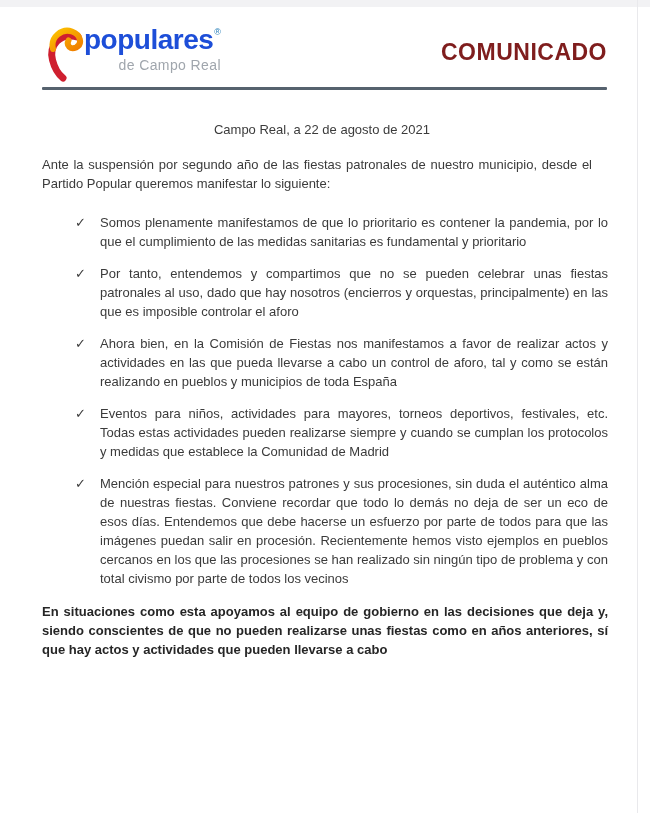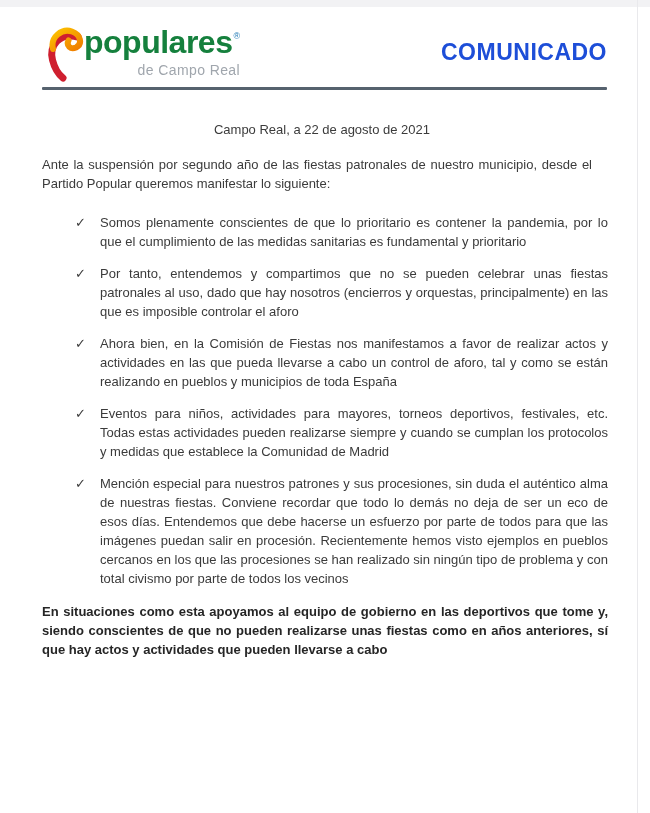--- a/index.html
+++ b/index.html
@@ -26,34 +26,34 @@
   .header {
     position: absolute; left: 42px; right: 43px; top: 24px;
     display: flex; justify-content: space-between; align-items: flex-start;
   }
   .logo { display: flex; align-items: flex-start; }
   .logo-mark { display: block; margin-top: 2px; }
   .logo-mark svg { display: block; }
   .logo-text { margin-left: -10px; }
   .brand-line { white-space: nowrap; }
   .brand {
-    font-size: 32px; font-weight: bold;
-    color: #15803d; letter-spacing: -0.5px;
+    font-size: 28px; font-weight: bold;
+    color: #1d4ed8; letter-spacing: -0.5px;
   }
   .reg {
     font-size: 9px; color: #1b77b4;
     vertical-align: 14px; margin-left: 1px;
   }
   .brand-sub {
     font-size: 14px; color: #a0a6ad;
     text-align: right; margin-top: 1px; letter-spacing: 0.4px;
   }
   .title {
     font-size: 23px; font-weight: bold;
-    color: #1d4ed8; letter-spacing: 0.5px;
+    color: #7f1d1d; letter-spacing: 0.5px;
     margin-top: 15px;
   }
   .rule {
     position: absolute; top: 87px; left: 42px;
     width: 565px; height: 3px;
     background: #56626e;
     border-radius: 1px;
   }
   .content {
     position: absolute; top: 120px; left: 42px;
@@ -107,35 +107,35 @@
 
   <div class="rule"></div>
 
   <main class="content">
     <p class="date">Campo Real, a 22 de agosto de 2021</p>
     <p class="intro">Ante la suspensión por segundo año de las fiestas patronales de nuestro municipio, desde el Partido Popular queremos manifestar lo siguiente:</p>
 
     <ul class="bullets">
       <li class="bullet">
         <span class="check">✓</span>
-        <span class="btext">Somos plenamente conscientes de que lo prioritario es contener la pandemia, por lo que el cumplimiento de las medidas sanitarias es fundamental y prioritario</span>
+        <span class="btext">Somos plenamente manifestamos de que lo prioritario es contener la pandemia, por lo que el cumplimiento de las medidas sanitarias es fundamental y prioritario</span>
       </li>
       <li class="bullet">
         <span class="check">✓</span>
         <span class="btext">Por tanto, entendemos y compartimos que no se pueden celebrar unas fiestas patronales al uso, dado que hay nosotros (encierros y orquestas, principalmente) en las que es imposible controlar el aforo</span>
       </li>
       <li class="bullet">
         <span class="check">✓</span>
         <span class="btext">Ahora bien, en la Comisión de Fiestas nos manifestamos a favor de realizar actos y actividades en las que pueda llevarse a cabo un control de aforo, tal y como se están realizando en pueblos y municipios de toda España</span>
       </li>
       <li class="bullet">
         <span class="check">✓</span>
         <span class="btext">Eventos para niños, actividades para mayores, torneos deportivos, festivales, etc. Todas estas actividades pueden realizarse siempre y cuando se cumplan los protocolos y medidas que establece la Comunidad de Madrid</span>
       </li>
       <li class="bullet">
         <span class="check">✓</span>
         <span class="btext">Mención especial para nuestros patrones y sus procesiones, sin duda el auténtico alma de nuestras fiestas. Conviene recordar que todo lo demás no deja de ser un eco de esos días. Entendemos que debe hacerse un esfuerzo por parte de todos para que las imágenes puedan salir en procesión. Recientemente hemos visto ejemplos en pueblos cercanos en los que las procesiones se han realizado sin ningún tipo de problema y con total civismo por parte de todos los vecinos</span>
       </li>
     </ul>
 
-    <p class="closing">En situaciones como esta apoyamos al equipo de gobierno en las deportivos que tome y, siendo conscientes de que no pueden realizarse unas fiestas como en años anteriores, sí que hay actos y actividades que pueden llevarse a cabo</p>
+    <p class="closing">En situaciones como esta apoyamos al equipo de gobierno en las decisiones que deja y, siendo conscientes de que no pueden realizarse unas fiestas como en años anteriores, sí que hay actos y actividades que pueden llevarse a cabo</p>
   </main>
 </div>
 
 </body></html>

